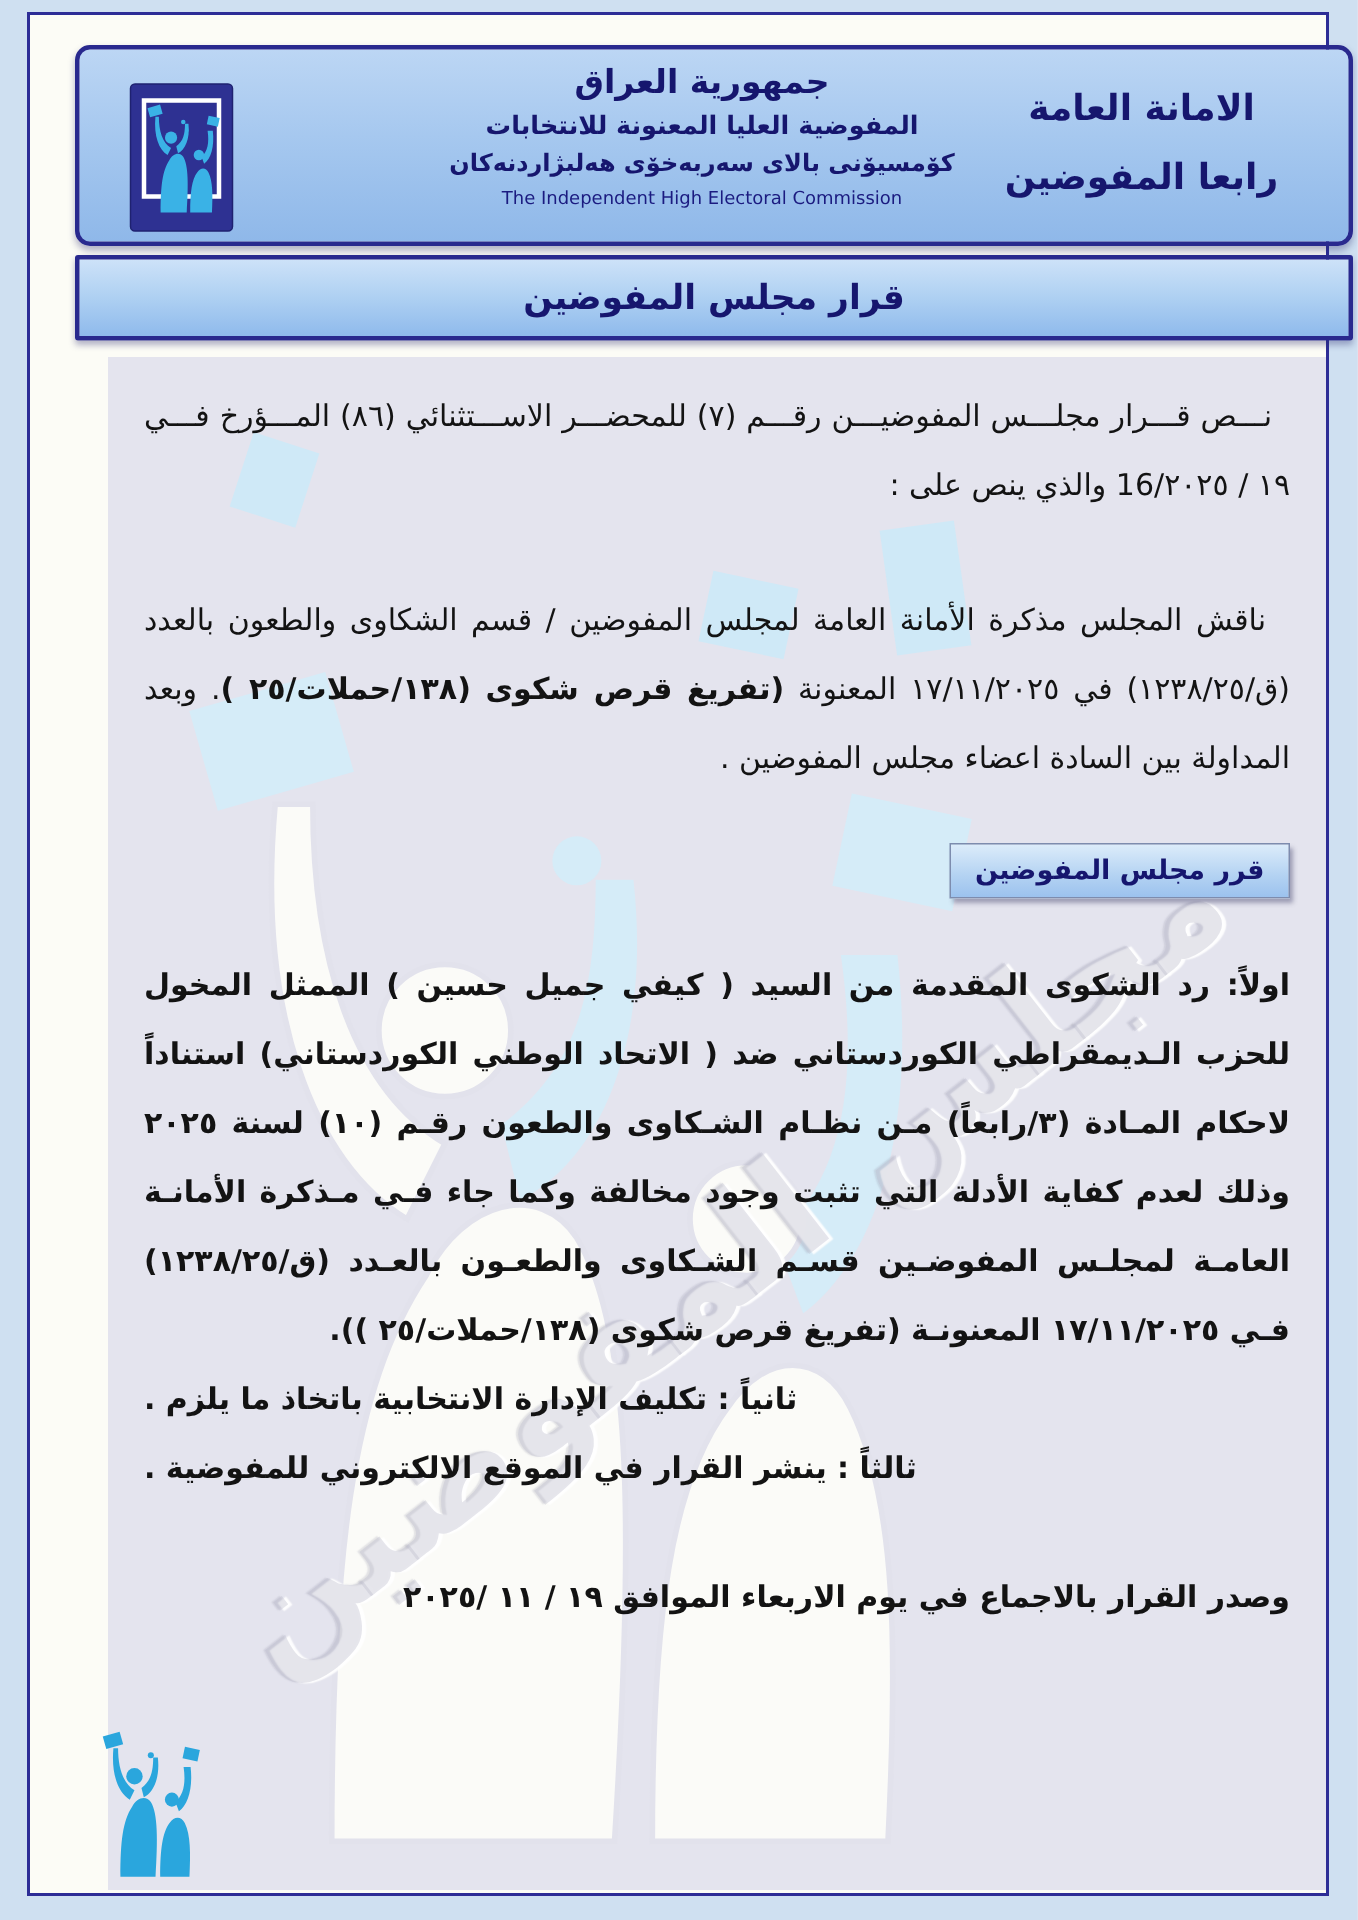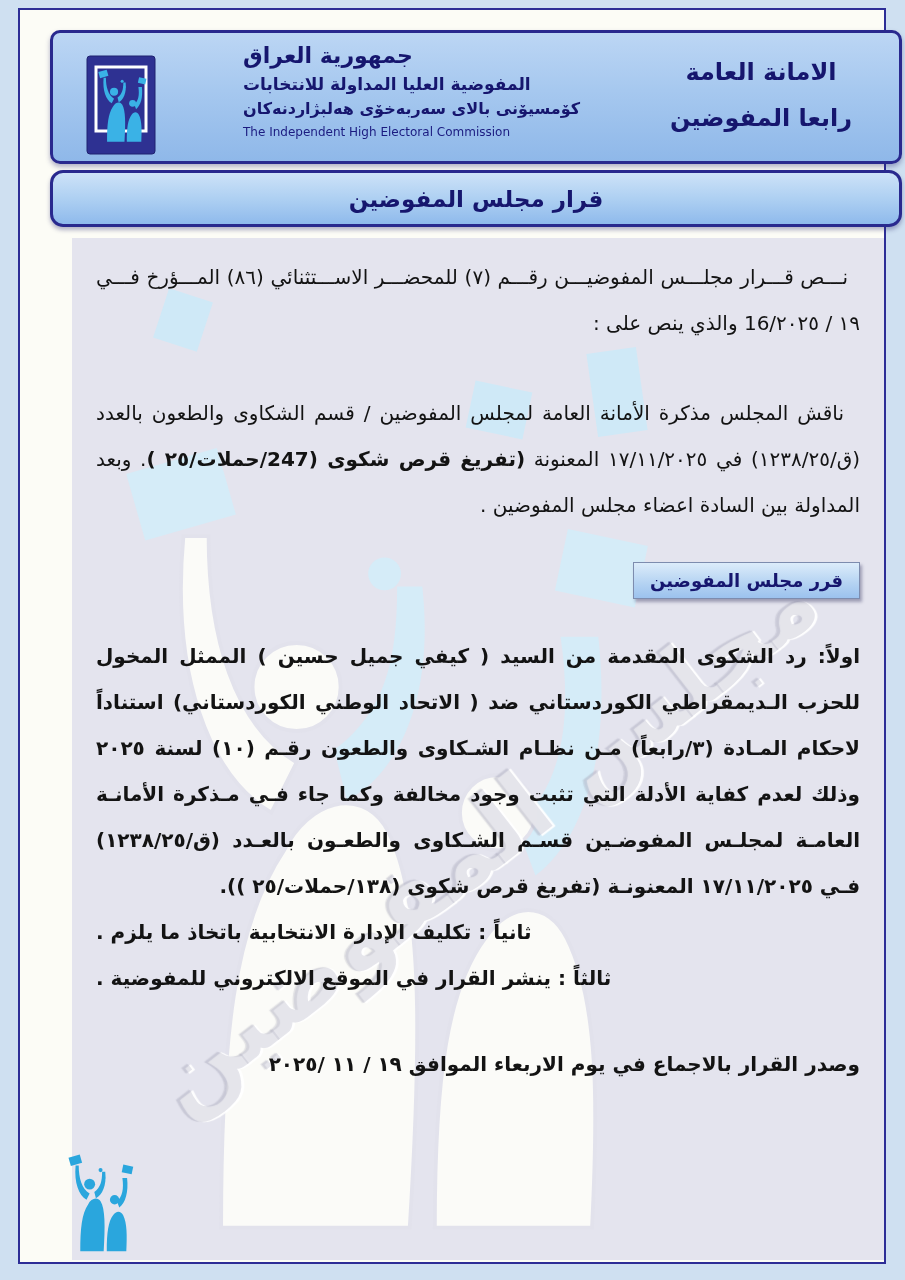--- a/index.html
+++ b/index.html
@@ -15,35 +15,35 @@
   }
   
   .header-box{
     position:absolute;left:30px;top:20px;width:852px;height:134px;
     box-sizing:border-box;border:3px solid #29298e;border-radius:10px;
     background:linear-gradient(180deg,#bcd6f4 0%,#a6c8ef 45%,#8fb8e9 100%);
     box-shadow:0 3px 5px rgba(40,40,110,.35);
   }
   .ihec-logo{position:absolute;left:33px;top:22px;width:70px;height:100px;}
   .header-center{
-    position:absolute;left:190px;top:8px;width:450px;
+    position:absolute;left:190px;top:8px;width:450px;text-align:center;
     color:#16166e;
   }
   .hc1{font-size:22px;font-weight:bold;letter-spacing:1px;line-height:30px;}
   .hc2{font-size:17px;font-weight:bold;line-height:26px;}
   .hc3{font-size:16px;font-weight:bold;line-height:24px;}
   .hc4{font-size:12px;font-weight:normal;line-height:22px;color:#1b1b80;}
   .header-right{
     position:absolute;right:18px;top:16px;width:240px;text-align:center;
     color:#16166e;font-weight:bold;font-size:24px;line-height:46px;
   }
   
   .banner{
     position:absolute;left:30px;top:160px;width:852px;height:57px;
-    box-sizing:border-box;border:3px solid #29298e;border-radius:13px;
+    box-sizing:border-box;border:3px solid #29298e;border-radius:2px;
     background:linear-gradient(180deg,#cde2f8 0%,#aed0f2 50%,#8fbaec 100%);
     box-shadow:0 3px 4px rgba(40,40,110,.35);
     display:flex;align-items:center;justify-content:center;
   }
   .banner-title{font-size:23px;font-weight:bold;color:#16166e;}
   
   .content-panel{
     position:absolute;left:52px;top:228px;width:812px;height:1022px;
     background:#e4e4ee;overflow:hidden;
   }
@@ -106,21 +106,21 @@
   <div class="header-box">
     <svg class="ihec-logo" viewBox="0 0 70 100">
       <rect x="1" y="1" width="68" height="98" rx="3" fill="#2e3192" stroke="#1f2270"></rect>
       <rect x="10" y="12" width="50" height="64" fill="none" stroke="#ffffff" stroke-width="3"></rect>
       <svg x="6" y="10" width="58" height="86" viewBox="0 0 100 140">
         <use href="#ihec-figures" fill="#3ab2e6"></use>
       </svg>
     </svg>
     <div class="header-center">
       <div class="hc1">جمهورية العراق</div>
-      <div class="hc2">المفوضية العليا المداولة للانتخابات</div>
+      <div class="hc2">المفوضية العليا المعنونة للانتخابات</div>
       <div class="hc3">كۆمسيۆنى بالاى سەربەخۆى هەلبژاردنەكان</div>
       <div class="hc4">The Independent High Electoral Commission</div>
     </div>
     <div class="header-right">
       <div>الامانة العامة</div>
       <div>رابعا المفوضين</div>
     </div>
   </div>
 
   <div class="banner">
@@ -149,21 +149,21 @@
         <circle cx="70" cy="62" r="6"></circle>
         <path d="M60 128 C60 104 62 90 68 82 C72 76 78 76 81 82 C86 92 86 108 85 128 Z"></path>
       </g>
     </svg>
 
     <div class="wm-text">مجلس المفوضين</div>
 
     <div class="doc-text">
       <p class="p-intro">نـــص قـــرار مجلـــس المفوضيـــن رقـــم (٧) للمحضـــر الاســـتثنائي (٨٦) المـــؤرخ فـــي ١٩ / 16/٢٠٢٥ والذي ينص على :</p>
 
-      <p class="p-discussion"><span>ناقش المجلس مذكرة الأمانة العامة لمجلس المفوضين / قسم الشكاوى والطعون بالعدد (ق/١٢٣٨/٢٥) في ١٧/١١/٢٠٢٥ المعنونة </span><span class="bold-seg">(تفريغ قرص شكوى (247/حملات/٢٥ )</span><span>. وبعد المداولة بين السادة اعضاء مجلس المفوضين .</span></p>
+      <p class="p-discussion"><span>ناقش المجلس مذكرة الأمانة العامة لمجلس المفوضين / قسم الشكاوى والطعون بالعدد (ق/١٢٣٨/٢٥) في ١٧/١١/٢٠٢٥ المعنونة </span><span class="bold-seg">(تفريغ قرص شكوى (١٣٨/حملات/٢٥ )</span><span>. وبعد المداولة بين السادة اعضاء مجلس المفوضين .</span></p>
 
       <div class="decision-box-row">
         <span class="decision-box">قرر مجلس المفوضين</span>
       </div>
 
       <p class="p-first">اولاً: رد الشكوى المقدمة من السيد ( كيفي جميل حسين ) الممثل المخول للحزب الـديمقراطي الكوردستاني ضد ( الاتحاد الوطني الكوردستاني) استناداً لاحكام المـادة (٣/رابعاً) مـن نظـام الشـكاوى والطعون رقـم (١٠) لسنة ٢٠٢٥ وذلك لعدم كفاية الأدلة التي تثبت وجود مخالفة وكما جاء فـي مـذكرة الأمانـة العامـة لمجلـس المفوضـين قسـم الشـكاوى والطعـون بالعـدد (ق/١٢٣٨/٢٥) فـي ١٧/١١/٢٠٢٥ المعنونـة (تفريغ قرص شكوى (١٣٨/حملات/٢٥ )).</p>
       <p class="p-second">ثانياً : تكليف الإدارة الانتخابية باتخاذ ما يلزم .</p>
       <p class="p-third">ثالثاً : ينشر القرار في الموقع الالكتروني للمفوضية .</p>
 
       <p class="p-closing">وصدر القرار بالاجماع في يوم الاربعاء الموافق  ١٩ / ١١ /٢٠٢٥</p>

